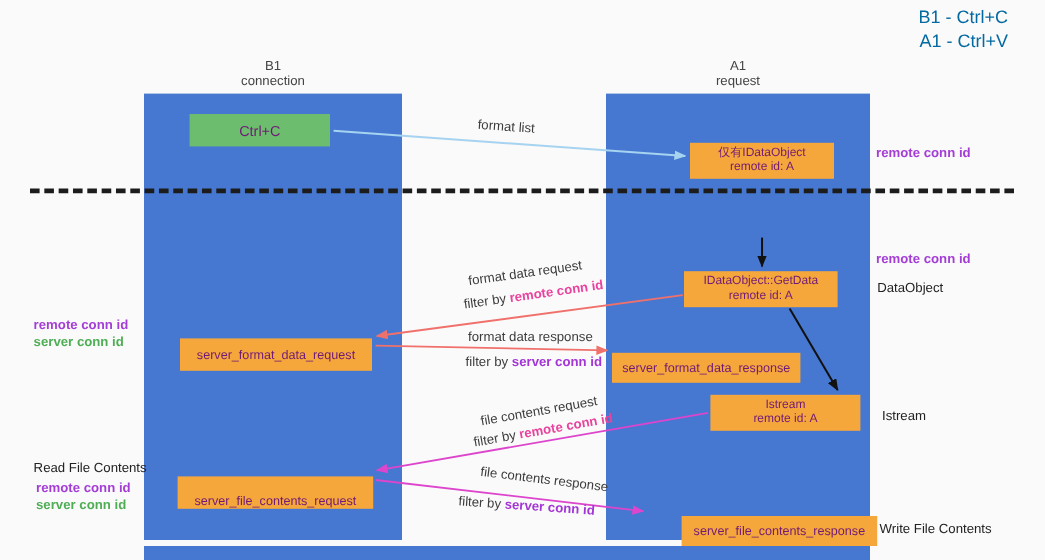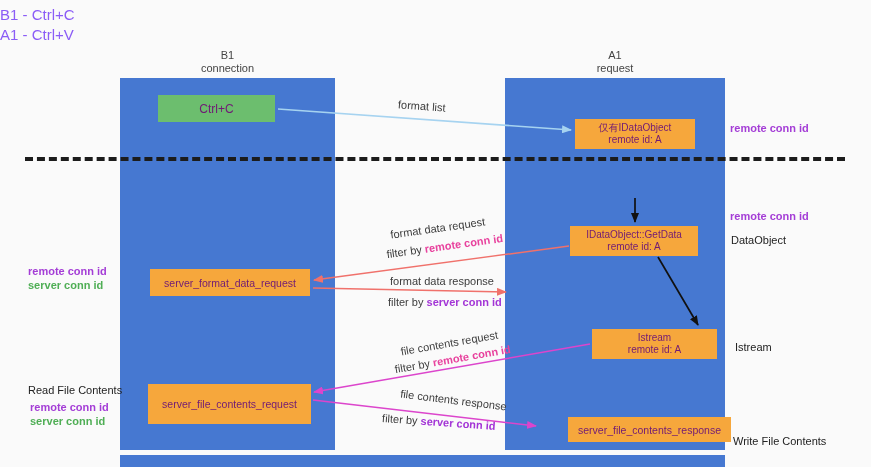--- a/index.html
+++ b/index.html
@@ -1,21 +1,21 @@
 <!DOCTYPE html>
 <html><head>
 <meta charset="utf-8">
 <style>
   html,body{margin:0;padding:0;background:#fafafa;}
   .canvas{position:relative;width:871px;height:467px;background:#fafafa;font-family:"Liberation Sans",sans-serif;overflow:hidden;}
-  .title{position:absolute;top:5px;left:0;width:840px;text-align:left;font-size:15px;color:#8b5cf6;line-height:20px;z-index:3;}
+  .title{position:absolute;top:5px;left:0;width:840px;text-align:right;font-size:15px;color:#0369a1;line-height:20px;z-index:3;}
   .lane{position:absolute;background:#4678d1;z-index:1;}
   .lane-header{position:absolute;text-align:center;font-size:11px;color:#444;line-height:13px;z-index:3;}
   .node{position:absolute;background:#F6A73C;color:#701a75;display:flex;flex-direction:column;align-items:center;justify-content:center;text-align:center;font-size:10px;line-height:12px;z-index:3;}
-  .node.single{font-size:10.5px;}
+  .node.single{font-size:10.5px;margin-top:13px;}
   .node.green{background:#6CBE6E;font-size:12px;}
   .ann{position:absolute;font-size:11px;color:#222;white-space:nowrap;z-index:3;}
   .ann.purple{color:#A43DD6;font-weight:bold;}
   .ann.green{color:#4FAE55;font-weight:bold;}
   .edge-label{position:absolute;font-size:11px;color:#3c3c3c;white-space:nowrap;z-index:3;}
   .edge-label .pink{color:#E8439E;font-weight:bold;}
   .edge-label .purple{color:#A335D6;font-weight:bold;}
   .dashed{position:absolute;left:25px;top:157px;width:820px;border-top:4px dashed #1c1c1c;z-index:2;}
   svg.arrows{position:absolute;left:0;top:0;z-index:2;}
 </style>
@@ -80,27 +80,30 @@
 
   <div class="node" style="left:570px;top:226px;width:128px;height:30px;">
     <div>IDataObject::GetData</div>
     <div>remote id: A</div>
   </div>
 
   <div class="node single" style="left:150px;top:269px;width:160px;height:27px;">
     <div>server_format_data_request</div>
   </div>
 
+  <div class="node single" style="left:510px;top:281px;width:157px;height:25px;">
+    <div>server_format_data_response</div>
+  </div>
 
   <div class="node" style="left:592px;top:329px;width:125px;height:30px;">
     <div>Istream</div>
     <div>remote id: A</div>
   </div>
 
-  <div class="node single" style="left:148px;top:384px;width:163px;height:40px;">
+  <div class="node single" style="left:148px;top:384px;width:163px;height:27px;justify-content:flex-end;">
     <div>server_file_contents_request</div>
   </div>
 
   <div class="node single" style="left:568px;top:417px;width:163px;height:25px;">
     <div>server_file_contents_response</div>
   </div>
 
   <div class="ann purple" style="left:730px;top:122px;">remote conn id</div>
   <div class="ann purple" style="left:730px;top:210px;">remote conn id</div>
   <div class="ann" style="left:731px;top:234px;">DataObject</div>

